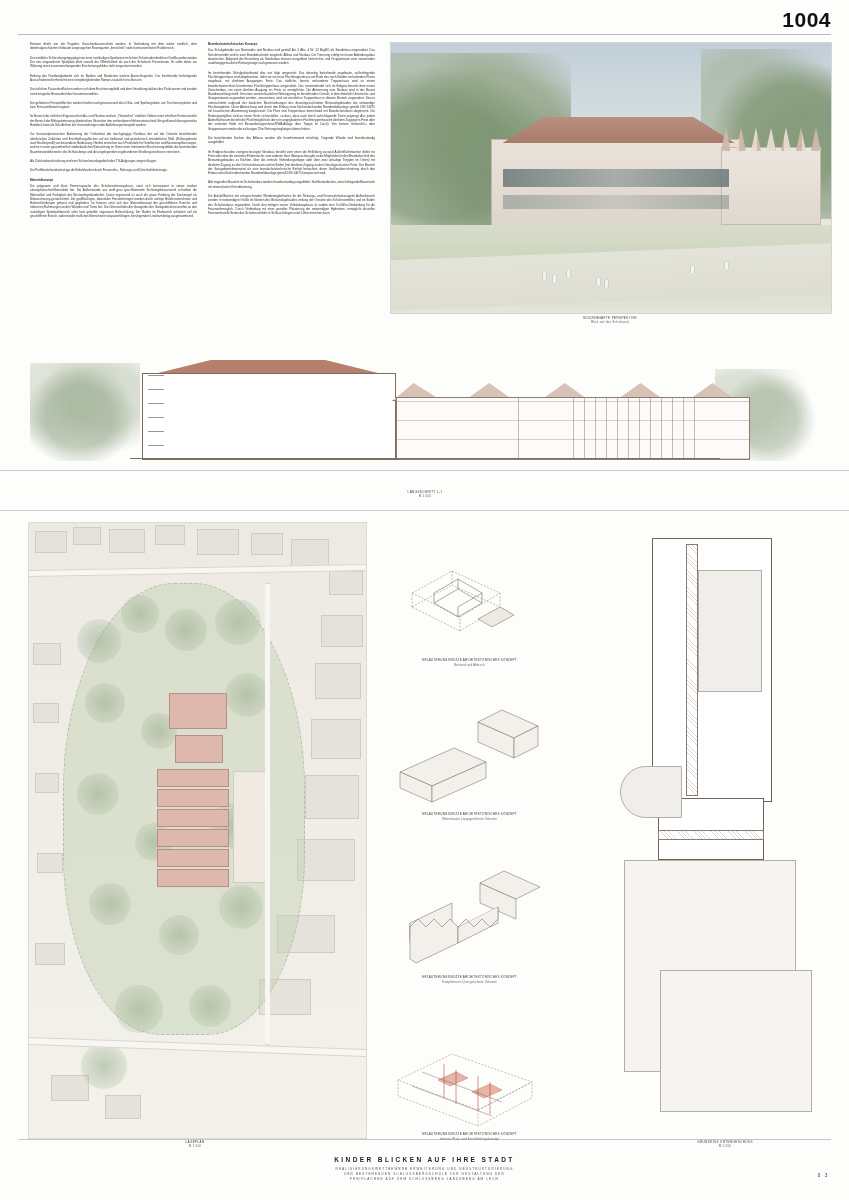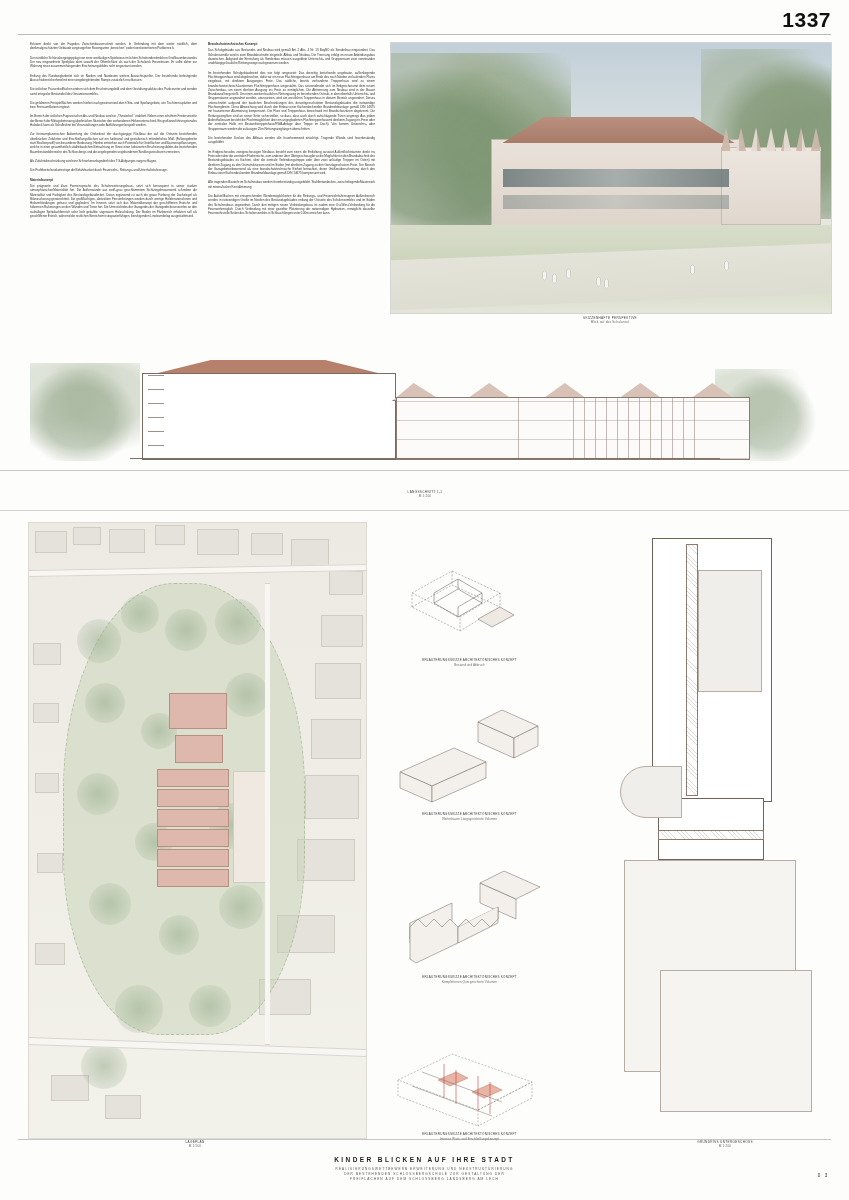--- a/index.html
+++ b/index.html
@@ -353,21 +353,21 @@
     left: 0; right: 0;
     height: .5px;
     background: #cfcfcf;
   }
 </style>
 </head>
 <body>
 
 <div class="sheet">
 
-  <div class="sheet-number">1337</div>
+  <div class="sheet-number">1004</div>
   <div class="hrule-top"></div>
   <div class="hrule-mid"></div>
   <div class="hrule-bottom"></div>
 
   <div class="textcol c1">
     <p>Eckiarm direkt von der Fugedes Zwischenbauserschnitt werden. In Verbindung mit dem weiter nördlich, dem denkmalgeschützten Gebäude vorgesegehen Rosengarten „bereichert“ exdert westorientierten Parkbereich.</p>
     <p>Der nördliche Schlossbergetgepplagt von einer weitläufigen Spielwiese im lichten Schattendenkmlichen Großbaumbestandes Der neu eingeordnete Spielplatz dient sowohl der Öffentlichkeit  als auch der Schulzeck Freizeitraum. Er sollte daher zur Wahrung eines zusammenhängenden Erscheinungsbildes nicht eingezäunt werden.</p>
     <p>Entlang des Rundweglarbeitet sich im Norden und Nordosten weitere Aussichtspunkte. Der bestehende befestigende Aussichtsbereicherhend mit einer wegebegleitenden Rampe zusätzlich erschlossen.</p>
     <p>Die östlichen Pausenhofflächen ordnen sich dem Erscheinungsbild und dem Gestaltungsduktus  des Parkcounter und werden somit integraler Bestandteil des Gesamtensembles.</p>
     <p>Die gefaltenen Freispielflächen werden hierbei nachgewiesenund durch Sitz- und Spielangebote, wie Tischtennisplatten  und bzw. Freiraumklotzen ergänzt.</p>

